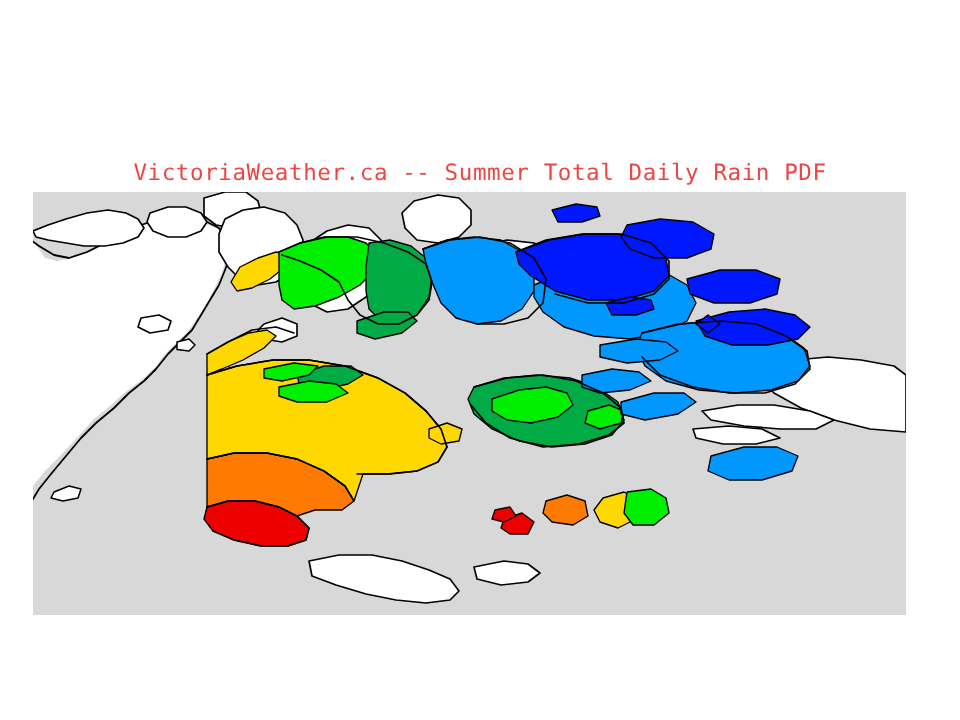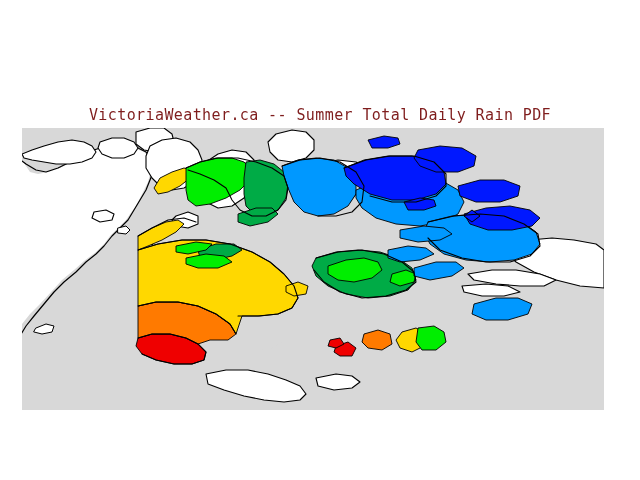--- a/index.html
+++ b/index.html
@@ -23,21 +23,21 @@
   
   #title {
     position: absolute;
     left: 0;
     top: 106px;
     width: 640px;
     text-align: center;
     font-family: "DejaVu Sans Mono", monospace;
     font-size: 15px;
     letter-spacing: 0.4px;
-    color: #7f1d1d;
+    color: #ef4444;
     white-space: nowrap;
   }
 
   
   #map-wrap {
     position: absolute;
     left: 0px;
     top: 128px;
     width: 640px;
     height: 282px;

